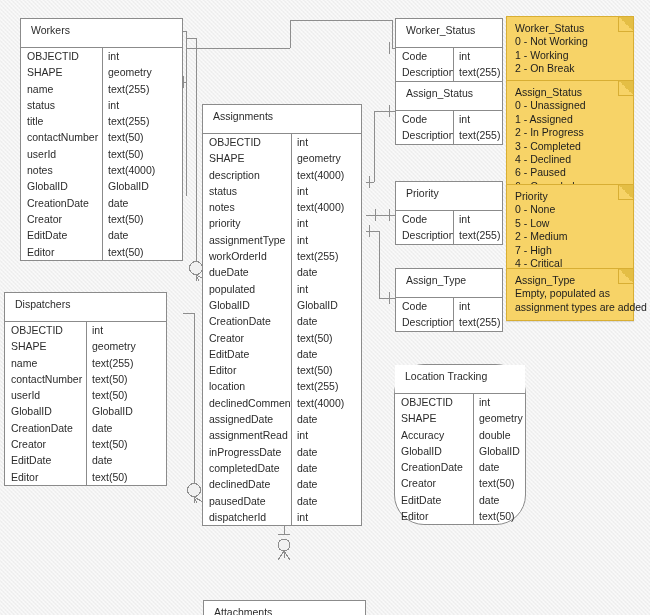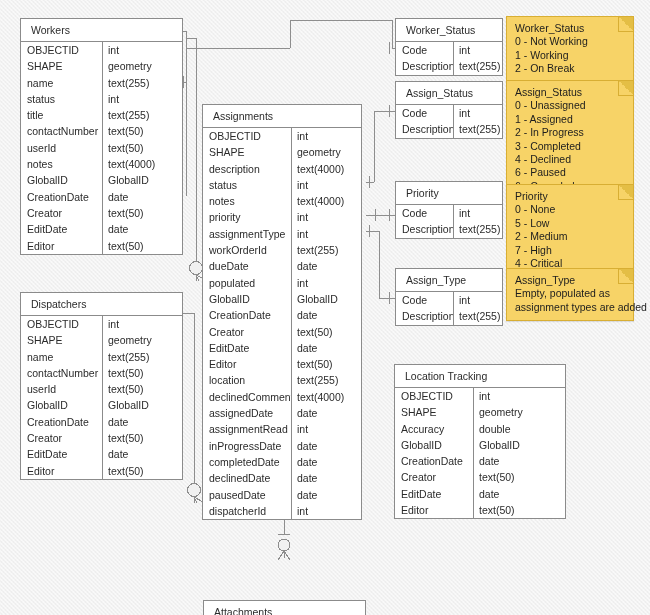--- a/index.html
+++ b/index.html
@@ -24,21 +24,21 @@
   
   .entity{
     position:absolute;
     background:#ffffff;
     border:1px solid #8b8b8b;
     box-sizing:border-box;
     box-shadow:0 0 0 0 rgba(0,0,0,0);
   }
   .entity .ent-title{
     font-size:10.5px;color:#2b2b2b;
-    padding:5px 0 5px 10px;
+    padding:5px 0 11px 10px;
     border-bottom:1px solid #8b8b8b;
     background:#fff;
     white-space:nowrap;
     line-height:12px;
   }
   .rows{display:block;}
   .row{
     display:flex;
     height:16.3px;
     line-height:16.3px;
@@ -200,21 +200,21 @@
         <span class="fname">EditDate</span>
         <span class="ftype">date</span>
       </div>
       <div class="row">
         <span class="fname">Editor</span>
         <span class="ftype">text(50)</span>
       </div>
     </div>
 </div>
 
-<div class="entity w-workers" style="left:20px;top:292px;width:163px;">
+<div class="entity w-workers" style="left:4px;top:292px;width:163px;">
   <div class="ent-title">Dispatchers</div>
   <div class="rows">
       <div class="row">
         <span class="fname">OBJECTID</span>
         <span class="ftype">int</span>
       </div>
       <div class="row">
         <span class="fname">SHAPE</span>
         <span class="ftype">geometry</span>
       </div>
@@ -404,21 +404,21 @@
         <span class="fname">Code</span>
         <span class="ftype">int</span>
       </div>
       <div class="row">
         <span class="fname">Description</span>
         <span class="ftype">text(255)</span>
       </div>
     </div>
 </div>
 
-<div class="entity w-loc" style="left:394px;top:364px;width:172px;">
+<div class="entity w-loc" style="left:394px;top:364px;width:132px;border-radius:30px;">
   <div class="ent-title">Location Tracking</div>
   <div class="rows">
       <div class="row">
         <span class="fname">OBJECTID</span>
         <span class="ftype">int</span>
       </div>
       <div class="row">
         <span class="fname">SHAPE</span>
         <span class="ftype">geometry</span>
       </div>

